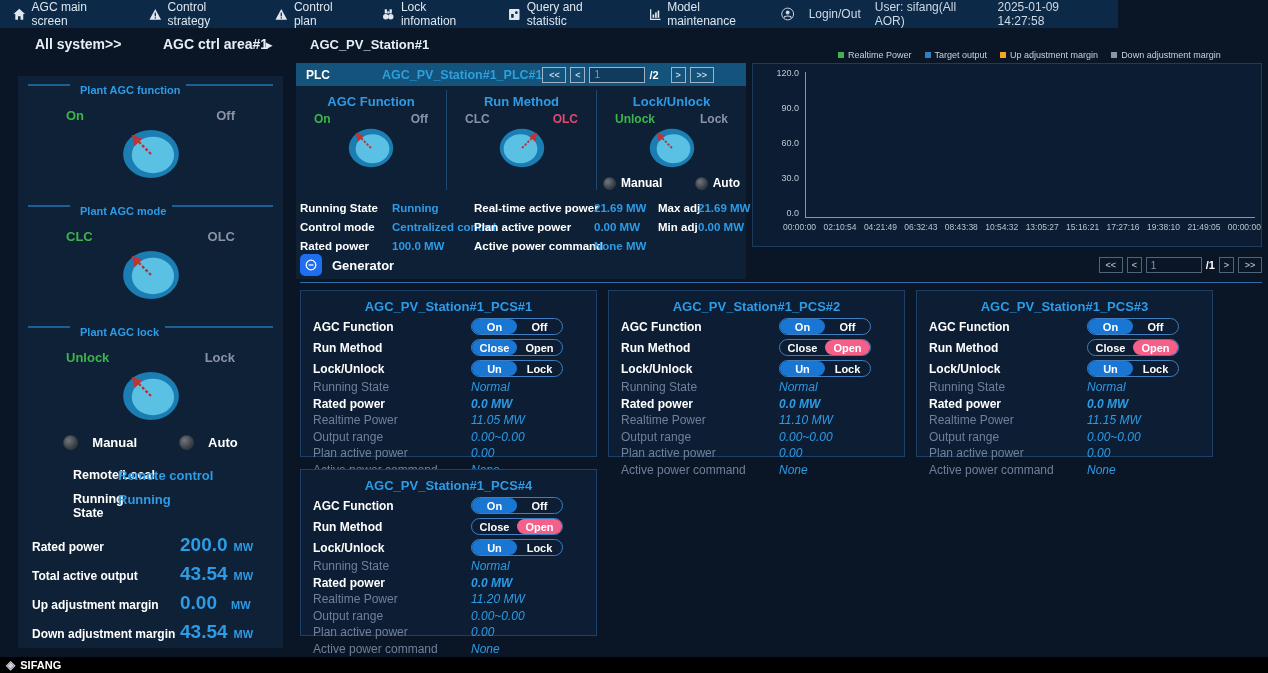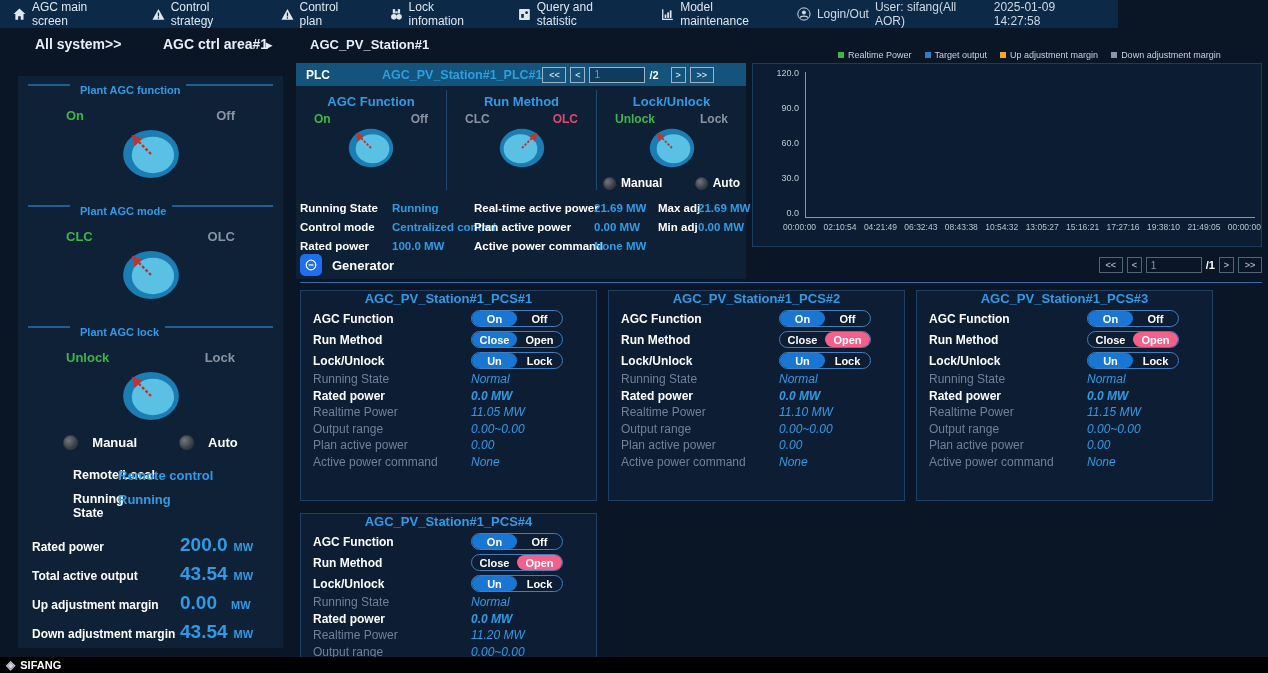--- a/index.html
+++ b/index.html
@@ -9,21 +9,21 @@
     background:#0a1526;
     font-family:"Liberation Sans", sans-serif;
     color:#e8eef5;
   }
   
   .topnav { position:absolute; top:0; left:0; width:1118px; height:28px;
     background:#0c2948; display:flex; align-items:stretch; font-size:12px; }
   .nav-item { display:flex; align-items:center; gap:6px; padding:0 13px; color:#dfe7ef; cursor:pointer; }
   .nav-item.active { background:#1778cf; color:#fff; }
   .nav-item svg { width:13px; height:13px; fill:currentColor; }
-  .nav-right { margin-left:auto; display:flex; align-items:center; gap:6px; padding-right:14px; color:#cfd9e4; }
+  .nav-right { margin-left:auto; display:flex; align-items:center; gap:14px; padding-right:14px; color:#cfd9e4; }
   .nav-right svg { width:14px; height:14px; }
   
   .crumbs { position:absolute; top:28px; left:0; height:32px; width:100%; display:flex; align-items:center;padding-left:40px; }
   .crumb-all { position:absolute; left:35px; font-size:14px; font-weight:bold; }
   .crumb-area { position:absolute; left:163px; font-size:14px; font-weight:bold; }
   .crumb-arrow { font-size:12px; margin-left:-2px; }
   .crumb-station { position:absolute; left:310px; font-size:13px; font-weight:bold; }
   
   .left-panel { position:absolute; left:18px; top:76px; width:265px; height:572px;
     background:#0e2137; padding:8px 10px 0 10px; }
@@ -96,21 +96,21 @@
   .gen-section { position:absolute; left:300px; top:250px; width:962px; height:405px; }
   .gen-head { height:30px; display:flex; align-items:center; }
   .gen-icon { width:22px; height:22px; background:#1f6ef0; border-radius:5px;
     display:flex; align-items:center; justify-content:center; margin-right:10px; }
   .gen-icon svg { width:16px; height:16px; }
   .gen-title { font-size:13px; font-weight:bold; color:#fff; }
   .gen-head .pg-btn { border-color:#51657a; color:#9fadbb; }
   .gen-head .pg-input { border-color:#51657a; }
   .gen-rule { height:1px; background:#2f6ca8; margin-top:2px; }
   .cards { display:flex; flex-wrap:wrap; gap:12px 11px; margin-top:7px; }
-  .card { width:297px; height:211px; border:1px solid #1d4068; background:#0c1d34; padding:0 12px 0 12px; }
+  .card { width:297px; height:167px; border:1px solid #1d4068; background:#0c1d34; padding:8px 12px 0 12px; }
   .card-title { text-align:center; font-size:13px; font-weight:bold; color:#2d9be5; margin-bottom:2px; }
   .crow { display:flex; align-items:center; height:21px; }
   .crow .lab { width:158px; font-size:12px; font-weight:bold; color:#fff; }
   .crow.dim .lab { color:#70809a; font-weight:normal; }
   .crow.vrow { height:16.5px; }
   .crow .val { font-size:12px; color:#2d9be5;font-style:italic; }
   .crow .val.strong { font-weight:bold; }
   .toggle { width:92px; height:17px; border:1px solid #3f7fc0; border-radius:9px;
     display:flex; font-size:11px; color:#fff; font-weight:bold; cursor:pointer; }
   .toggle span { flex:1; text-align:center; line-height:16px; border-radius:9px; }

